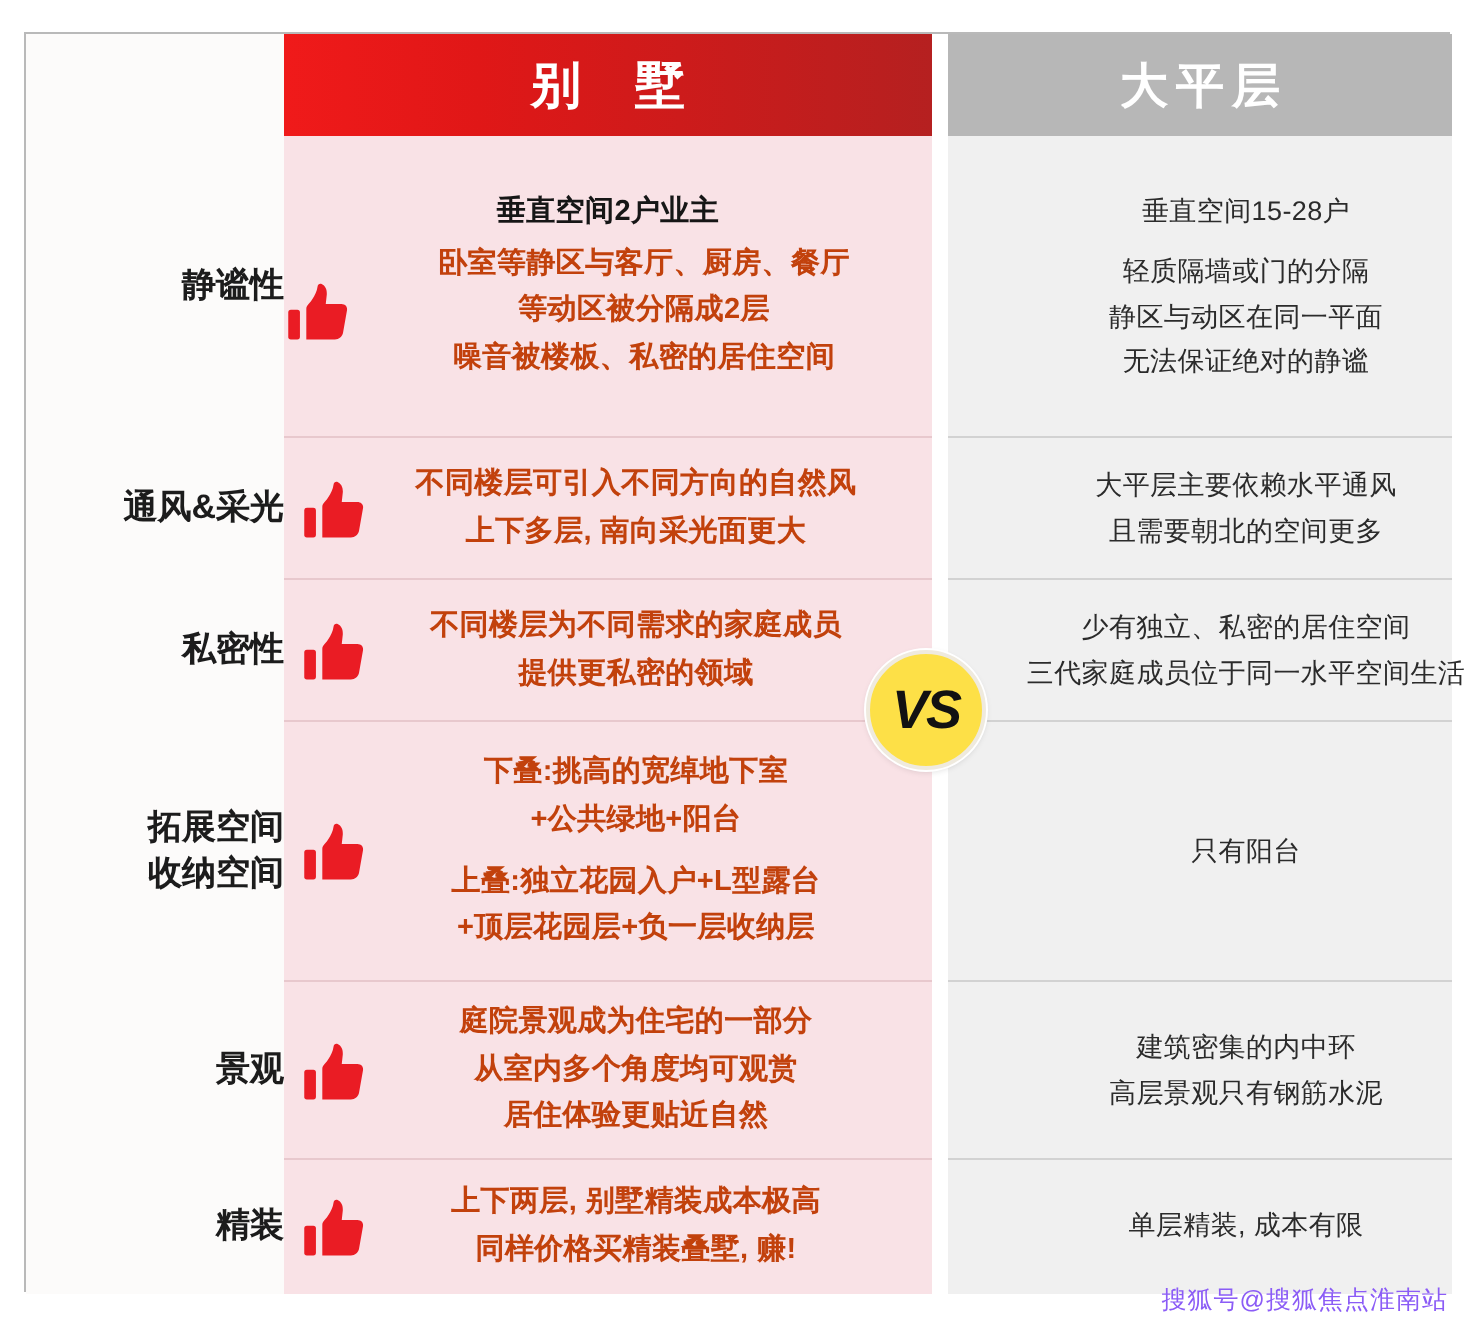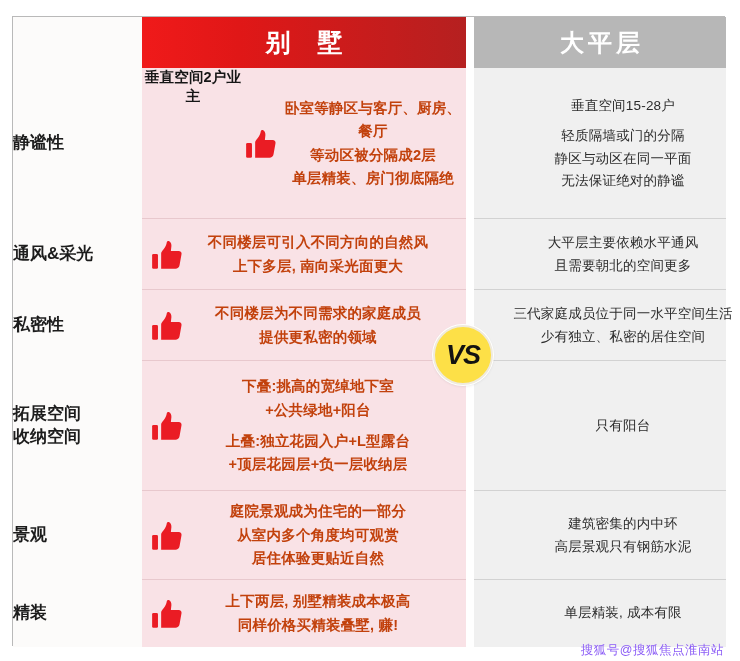--- a/index.html
+++ b/index.html
@@ -118,21 +118,21 @@
   .cell {
     position: absolute;
     top: 0; bottom: 0;
     display: flex;
     align-items: center;
     box-sizing: border-box;
   }
   .cell-label {
     left: 0;
     width: 129px;
-    justify-content: flex-start;
+    justify-content: flex-end;
     text-align: center;
     font-size: 17px;
     font-weight: bold;
     color: #1c1c1c;
     line-height: 1.35;
   }
   .cell-villa {
     left: 129px;
     width: 324px;
     padding: 0 16px 0 8px;
@@ -182,21 +182,21 @@
   .villa-text .blk { display: block; }
   .villa-text .gapblk { display:block; margin-top: 8px; }
 
   
   .row1-wrap {
     position: absolute;
     left: 129px;
     width: 324px;
     top: 0; bottom: 0;
     display: flex;
-    flex-direction: row;
+    flex-direction: column;
     justify-content: center;
   }
   .row1-head {
     text-align: center;
     font-size: 14.5px;
     font-weight: bold;
     color: #161616;
     margin-bottom: 6px;
     letter-spacing: .2px;
   }
@@ -270,21 +270,21 @@
               <div class="row1-body">
                 <span class="thumb">
                   <svg viewBox="0 0 64 64" aria-hidden="true">
                     <rect x="4" y="28" width="11" height="28" rx="2.5" fill="#ea1c24"></rect>
                     <path d="M21 56 V27 C21 24 24 22 26 19 C29.5 14 31 10 31.5 6.5 C31.8 4.2 33.6 3 35.4 3.8 C38.8 5.3 40.6 9 40.3 13.4 L39.3 22.5 H54 C57.6 22.5 60 25.2 59.3 28.5 L55.6 49.5 C55 53.4 51.7 56 47.9 56 Z" fill="#ea1c24"></path>
                   </svg>
                 </span>
                 <span class="villa-text">
                   <span class="blk">卧室等静区与客厅、厨房、餐厅</span>
                   <span class="blk">等动区被分隔成2层</span>
-                  <span class="blk">单层精装、房门彻底隔绝</span>
+                  <span class="blk">噪音被楼板、私密的居住空间</span>
                 </span>
               </div>
             </div>
             <div class="cell cell-flat">
               <span>
                 <span style="display:block;margin-bottom:8px">垂直空间15-28户</span>
                 <span style="display:block">轻质隔墙或门的分隔</span>
                 <span style="display:block">静区与动区在同一平面</span>
                 <span style="display:block">无法保证绝对的静谧</span>
               </span>
@@ -334,22 +334,22 @@
                   <path d="M21 56 V27 C21 24 24 22 26 19 C29.5 14 31 10 31.5 6.5 C31.8 4.2 33.6 3 35.4 3.8 C38.8 5.3 40.6 9 40.3 13.4 L39.3 22.5 H54 C57.6 22.5 60 25.2 59.3 28.5 L55.6 49.5 C55 53.4 51.7 56 47.9 56 Z" fill="#ea1c24"></path>
                 </svg>
               </span>
               <span class="villa-text">
                 <span class="blk">不同楼层为不同需求的家庭成员</span>
                 <span class="blk">提供更私密的领域</span>
               </span>
             </div>
             <div class="cell cell-flat">
               <span>
+                <span style="display:block">少有独立、私密的居住空间</span>
                 <span style="display:block">三代家庭成员位于同一水平空间生活</span>
-                <span style="display:block">少有独立、私密的居住空间</span>
               </span>
             </div>
           </div>
         </div>
 
         <div class="row" style="top:293px; height:130px;">
           <div class="divider div-villa"></div>
           <div class="divider div-flat"></div>
           <div class="row-inner">
             <div class="cell cell-label">

